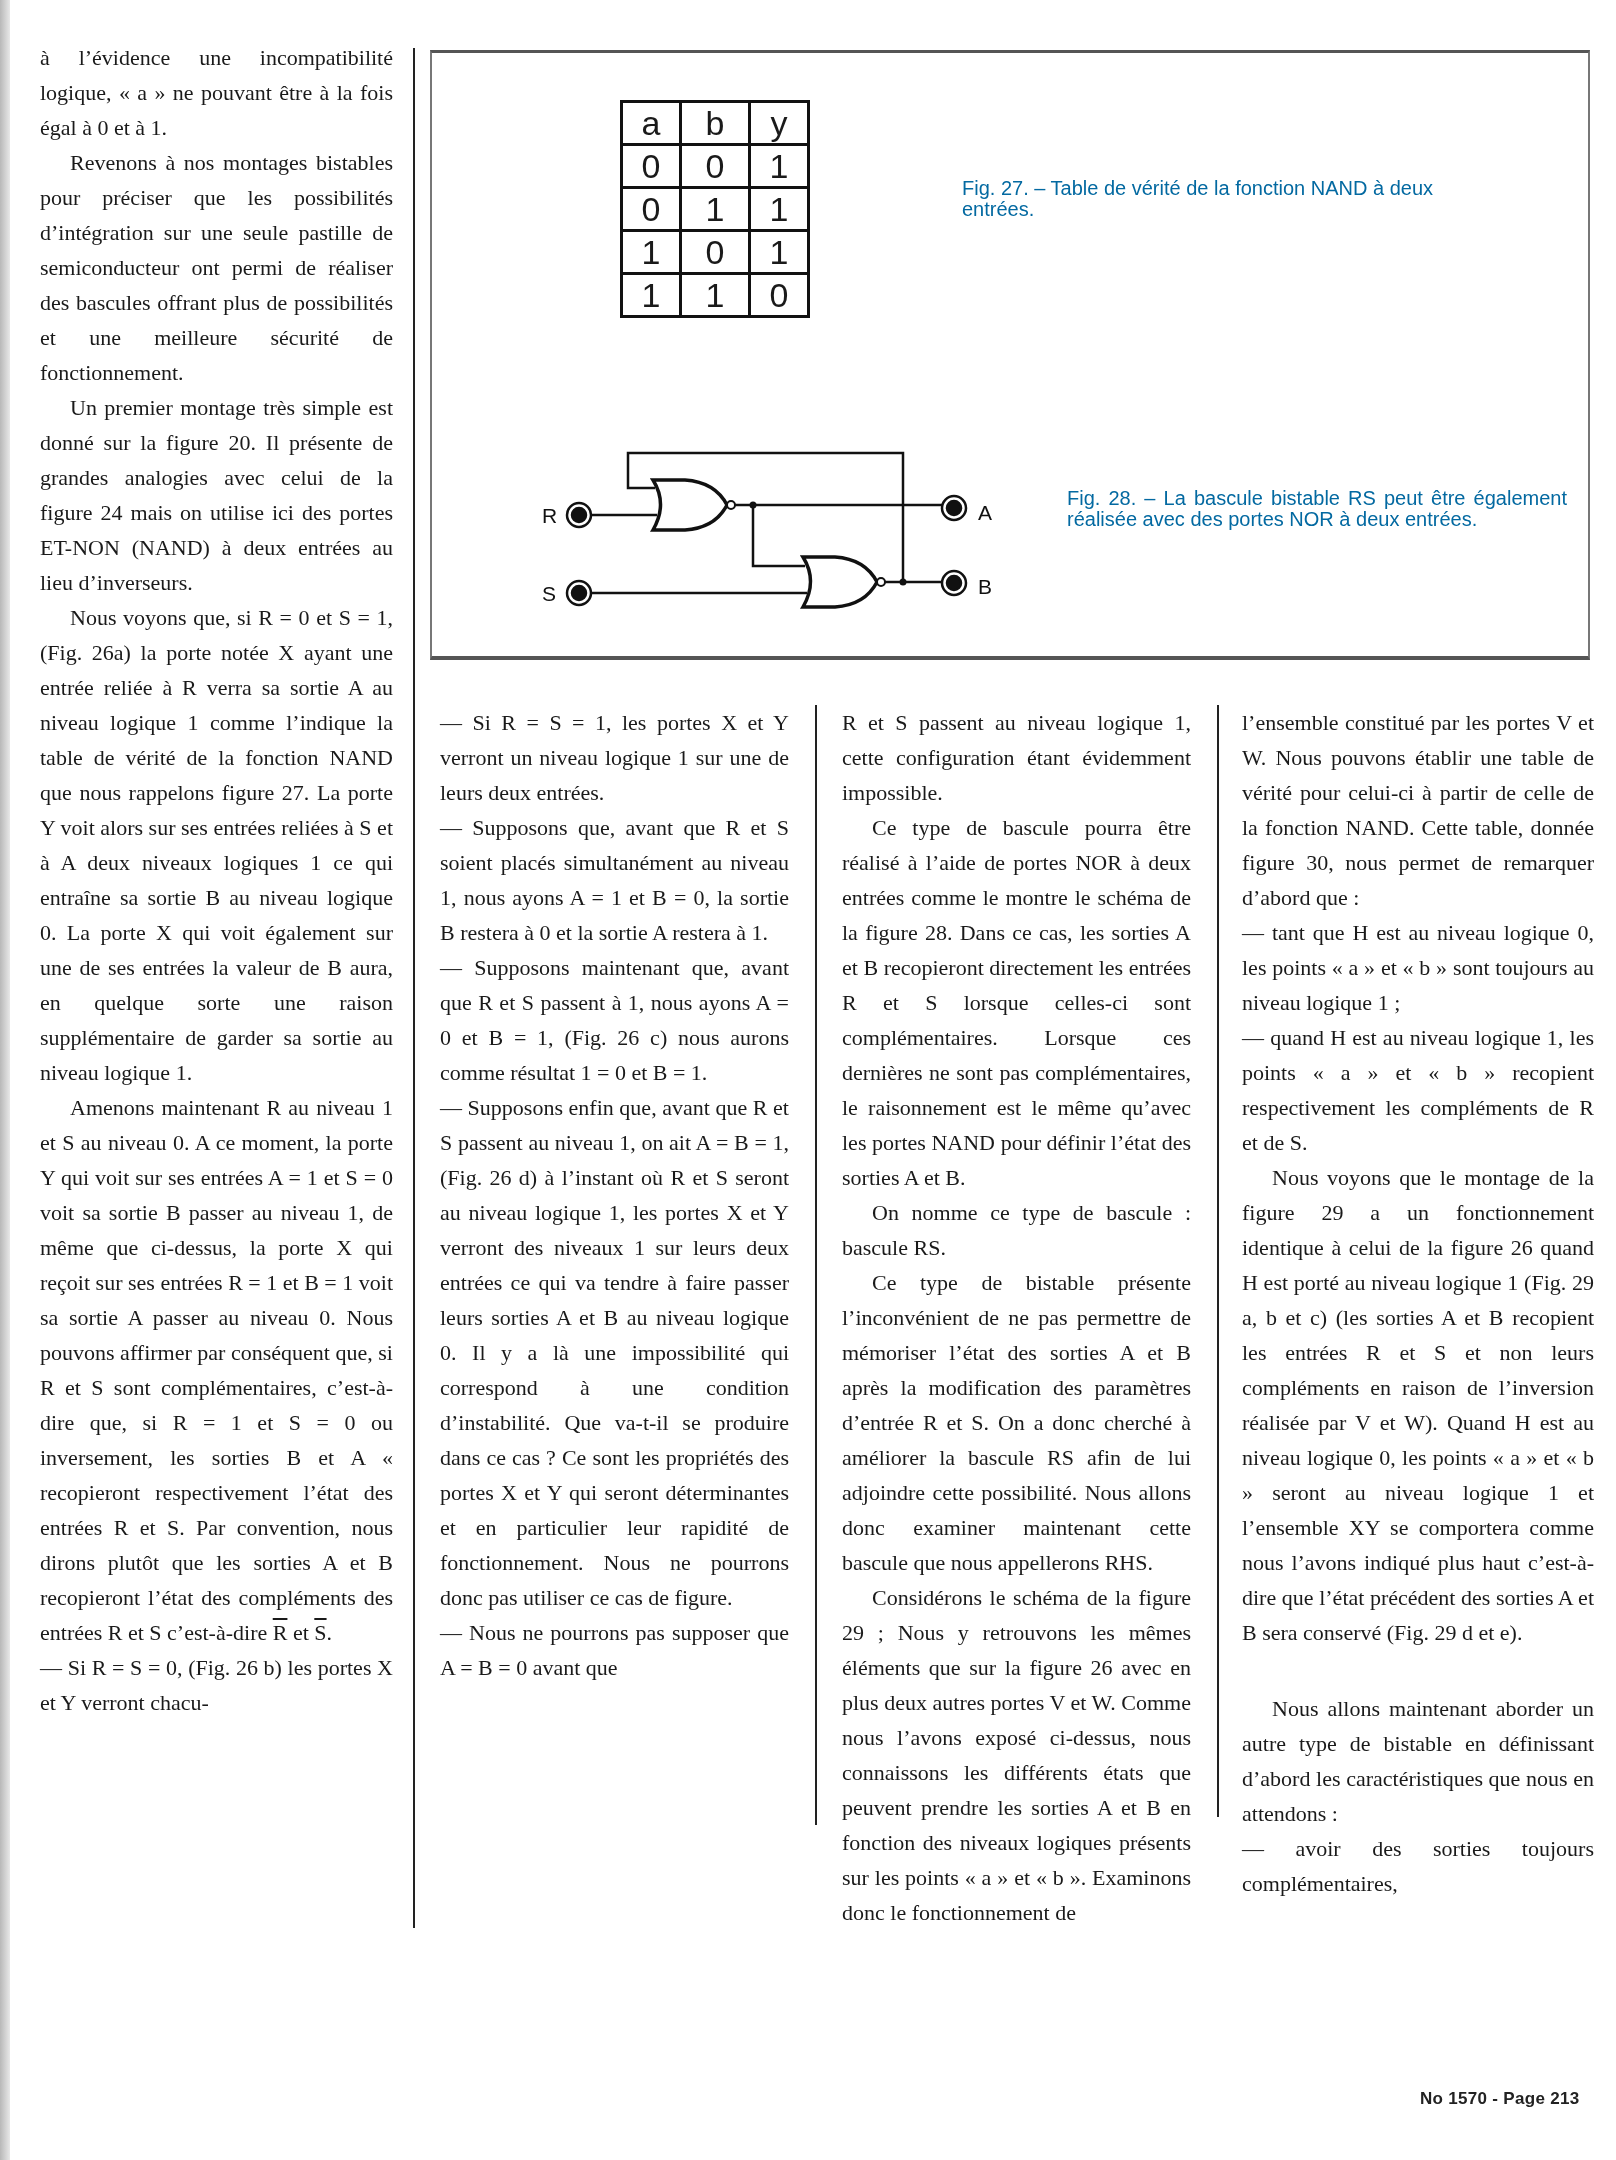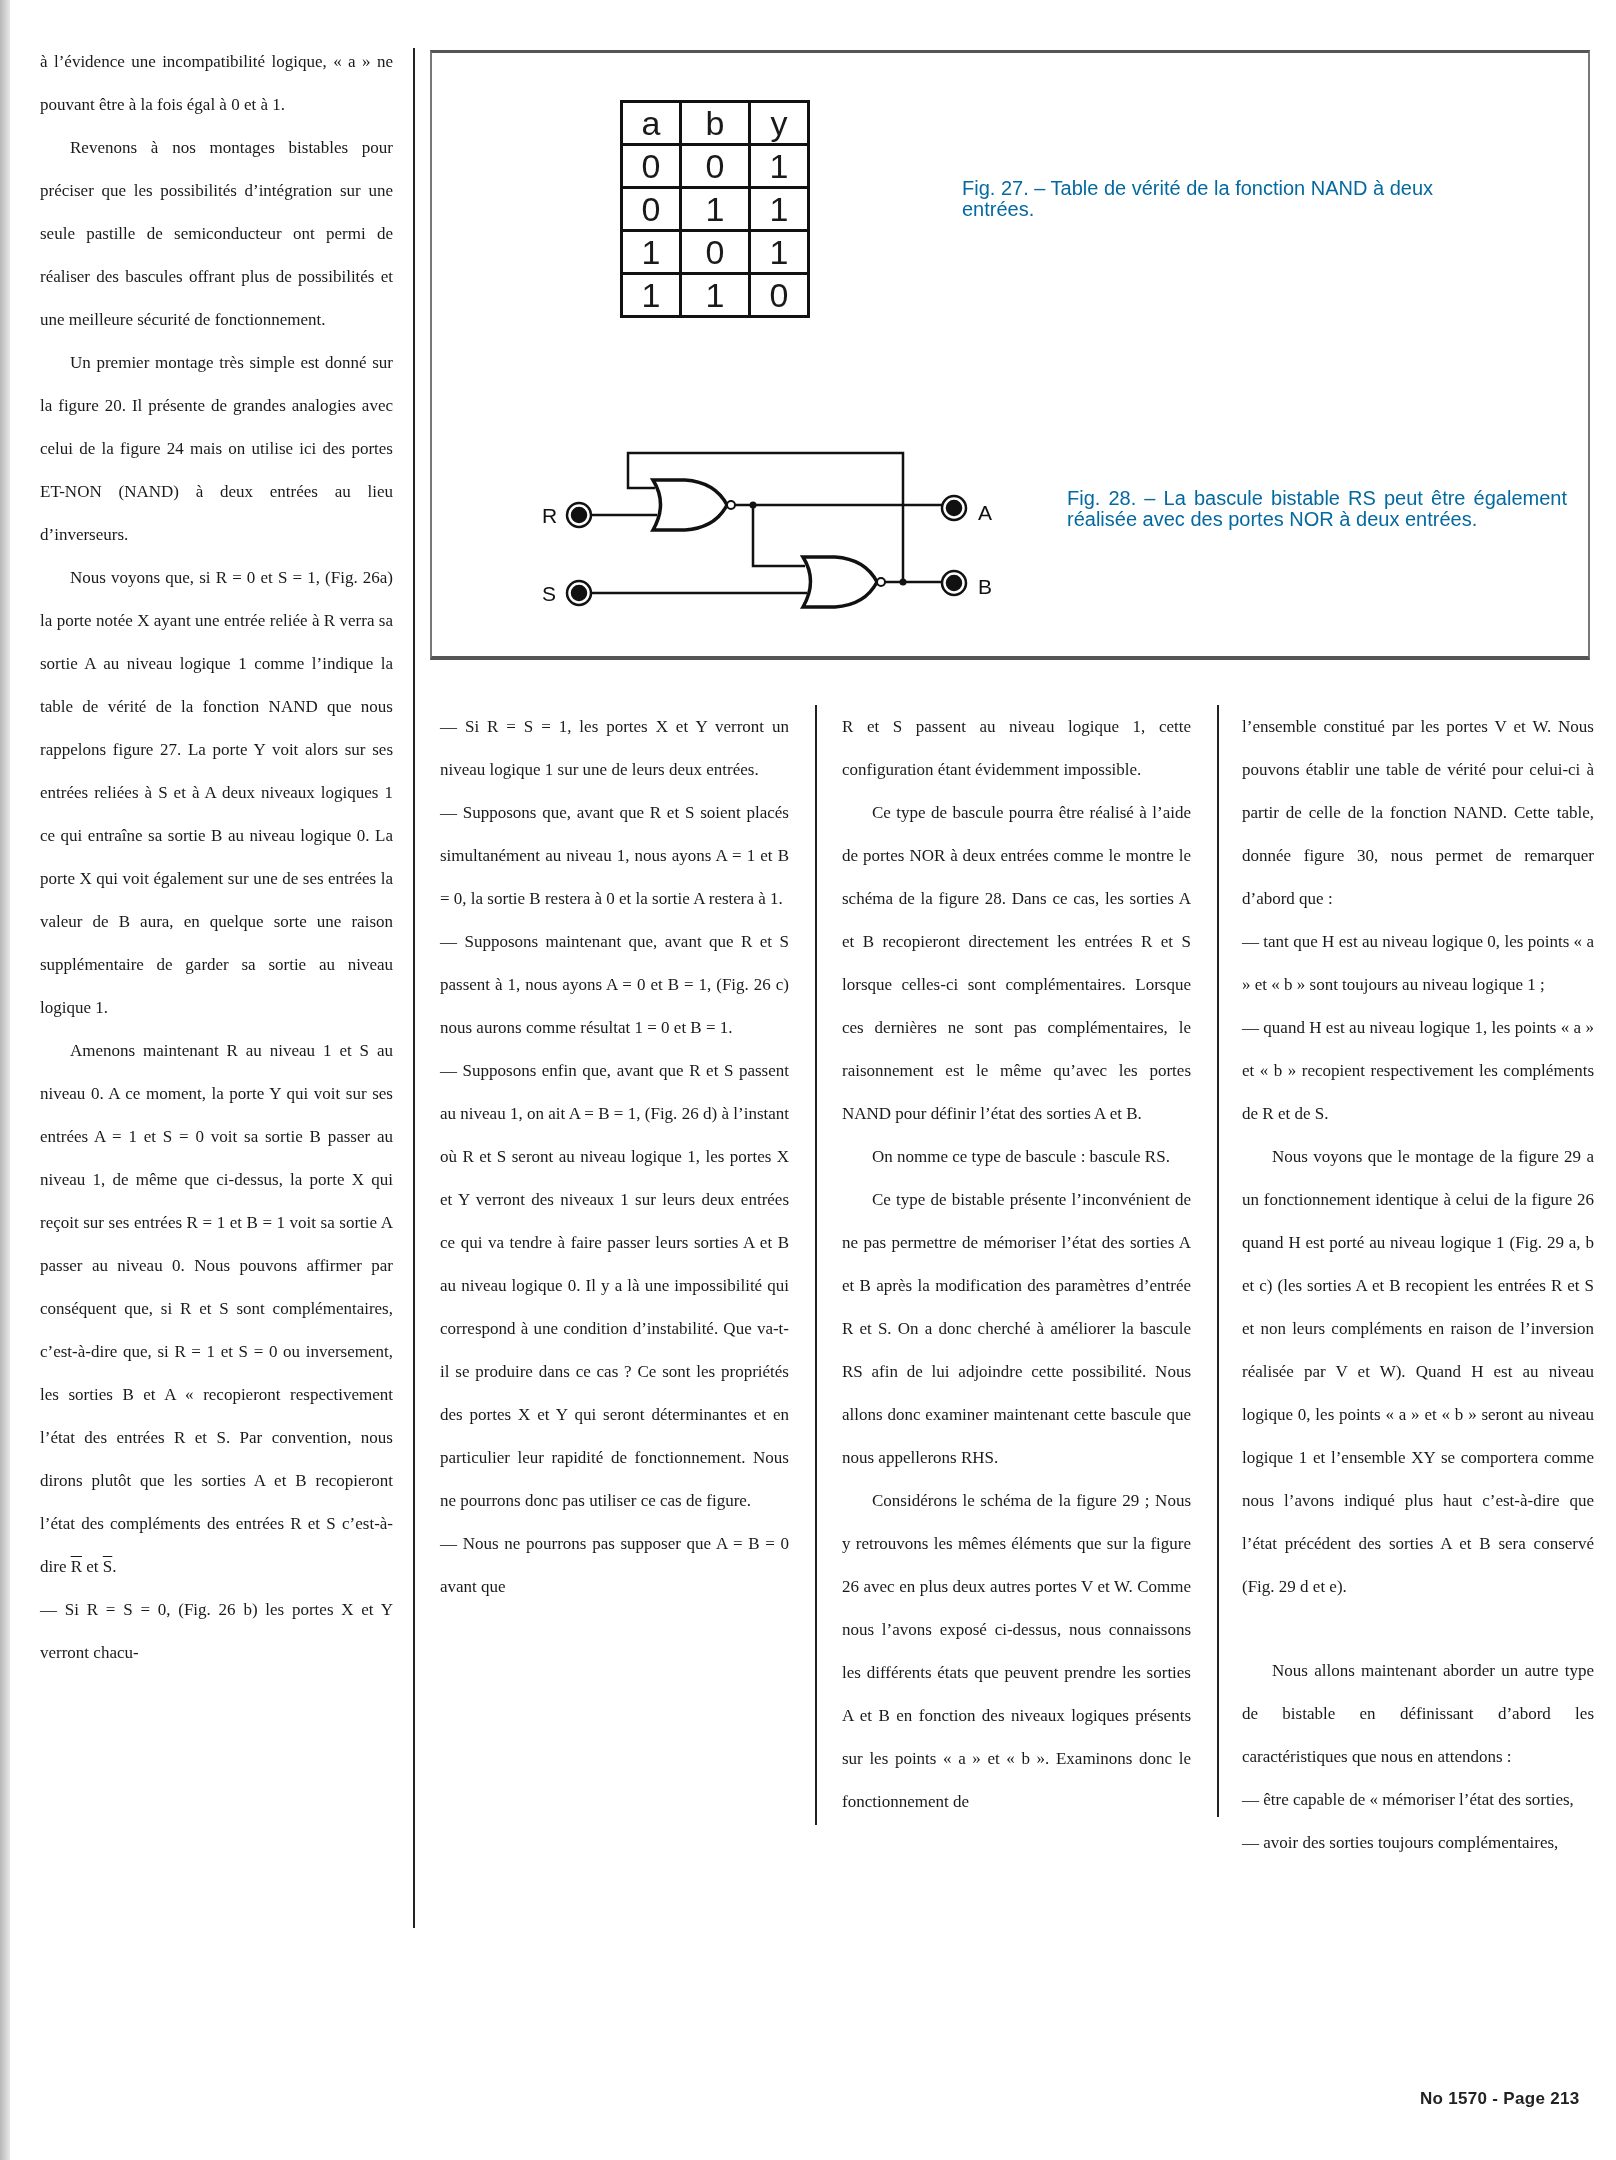--- a/index.html
+++ b/index.html
@@ -6,21 +6,21 @@
   body {
     width: 1616px; height: 2160px; background: #ffffff; position: relative;
     overflow: hidden; color: #1a1a1a;
     font-family: "Liberation Serif", "DejaVu Serif", serif;
   }
   .binding-edge {
     position: absolute; left: 0; top: 0; width: 10px; height: 2160px;
     background: linear-gradient(to right, #b8b8b8, #e8e8e8);
   }
   .col {
-    position: absolute; font-size: 17px; line-height: 43px;
+    position: absolute; font-size: 22px; line-height: 35px;
     text-align: justify; hyphens: none;
   }
   .col p { margin: 0; }
   .col p.indent { text-indent: 30px; }
   .col p.gap { margin-top: 41px; }
   .col1 { left: 40px; top: 40px; width: 353px; }
   .col2 { left: 440px; top: 705px; width: 349px; }
   .col3 { left: 842px; top: 705px; width: 349px; }
   .col4 { left: 1242px; top: 705px; width: 352px; }
   .rule { position: absolute; width: 2px; background: #222; }
@@ -175,19 +175,18 @@
   <p class="indent">Ce type de bistable présente l’inconvénient de ne pas permettre de mémoriser l’état des sorties A et B après la modification des paramètres d’entrée R et S. On a donc cherché à améliorer la bascule RS afin de lui adjoindre cette possibilité. Nous allons donc examiner maintenant cette bascule que nous appellerons RHS.</p>
   <p class="indent">Considérons le schéma de la figure 29 ; Nous y retrouvons les mêmes éléments que sur la figure 26 avec en plus deux autres portes V et W. Comme nous l’avons exposé ci-dessus, nous connaissons les différents états que peuvent prendre les sorties A et B en fonction des niveaux logiques présents sur les points « a » et « b ». Examinons donc le fonctionnement de</p>
 </div>
 
 <div class="col col4">
   <p>l’ensemble constitué par les portes V et W. Nous pouvons établir une table de vérité pour celui-ci à partir de celle de la fonction NAND. Cette table, donnée figure 30, nous permet de remarquer d’abord que :</p>
   <p>— tant que H est au niveau logique 0, les points « a » et « b » sont toujours au niveau logique 1 ;</p>
   <p>— quand H est au niveau logique 1, les points « a » et « b » recopient respectivement les compléments de R et de S.</p>
   <p class="indent">Nous voyons que le montage de la figure 29 a un fonctionnement identique à celui de la figure 26 quand H est porté au niveau logique 1 (Fig. 29 a, b et c) (les sorties A et B recopient les entrées R et S et non leurs compléments en raison de l’inversion réalisée par V et W). Quand H est au niveau logique 0, les points « a » et « b » seront au niveau logique 1 et l’ensemble XY se comportera comme nous l’avons indiqué plus haut c’est-à-dire que l’état précédent des sorties A et B sera conservé (Fig. 29 d et e).</p>
   <p class="indent gap">Nous allons maintenant aborder un autre type de bistable en définissant d’abord les caractéristiques que nous en attendons :</p>
-  <p>— être capable de « mémoriser l’état des sorties,</p>
   <p>— avoir des sorties toujours complémentaires,</p>
 </div>
 
 <div class="footer">
   <span>No 1570</span><span> - </span><span>Page 213</span>
 </div>
 
 </body></html>

